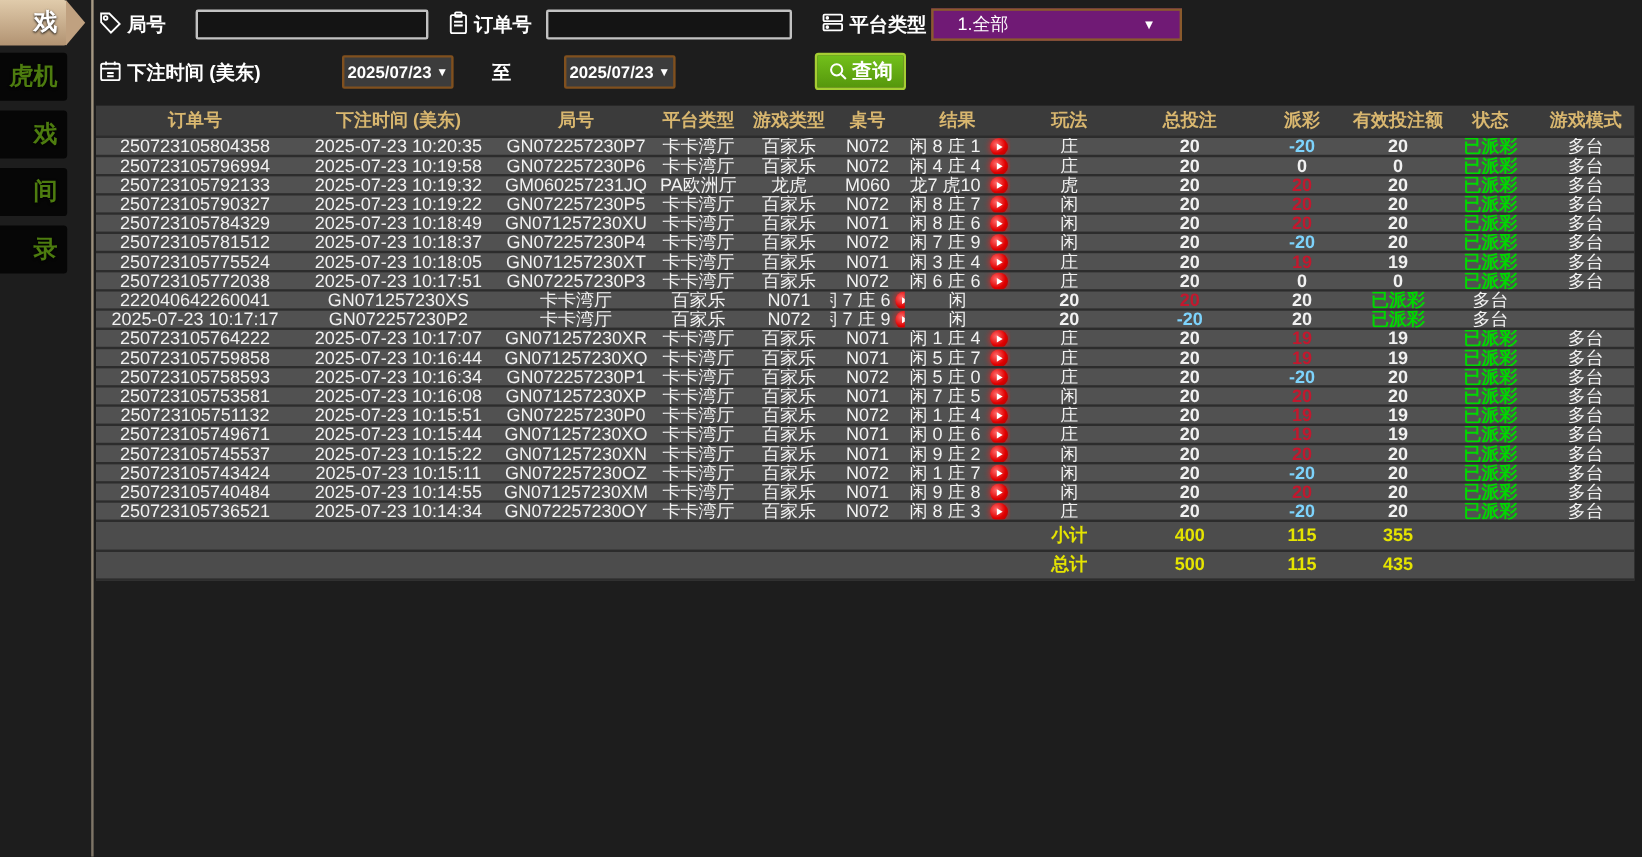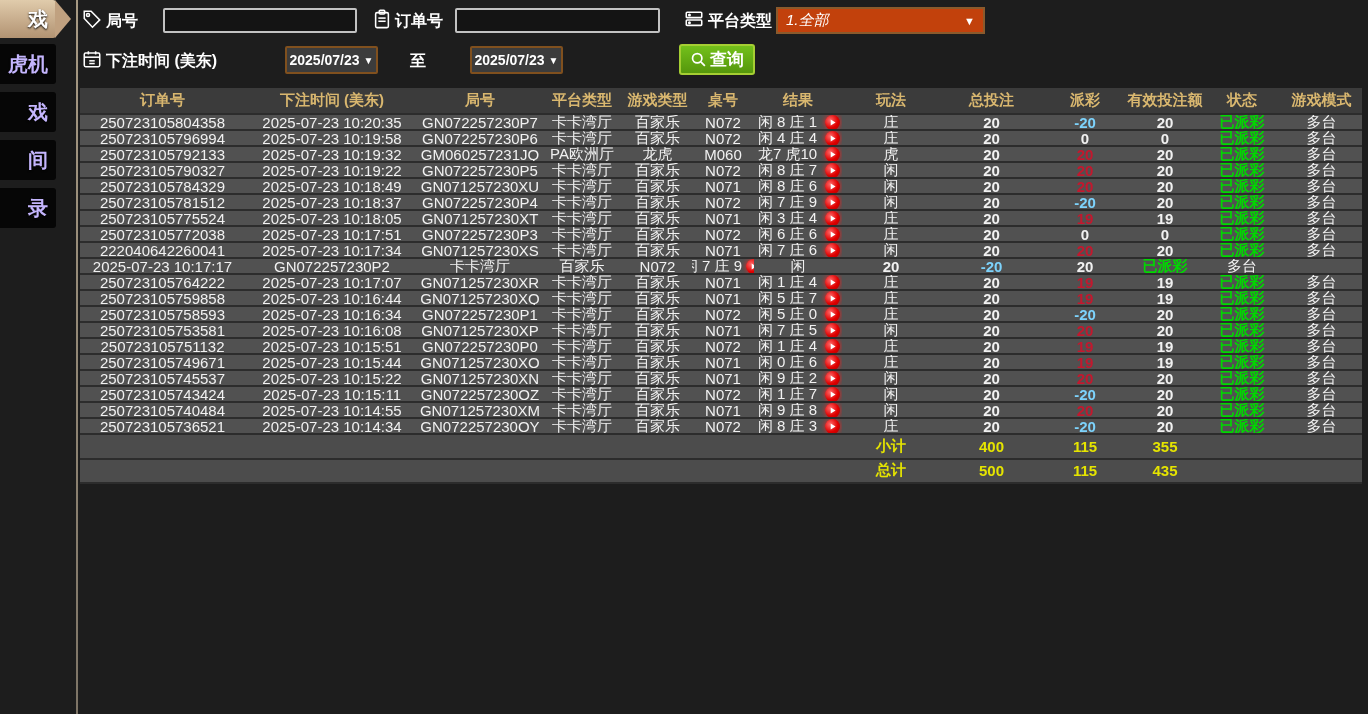--- a/index.html
+++ b/index.html
@@ -5,38 +5,38 @@
   * { margin:0; padding:0; box-sizing:border-box; }
   html,body { width:1368px; height:714px; overflow:hidden; background:#1d1d1d;
               font-family:"Liberation Sans", sans-serif; }
   #stage { position:relative; width:1368px; height:714px; background:#1d1d1d; }
 
   
   #sidebar { position:absolute; left:0; top:0; width:78px; height:714px; }
   .vdivider { position:absolute; left:76px; top:0; width:2px; height:714px;
               background:linear-gradient(#a79a84,#7d7466); }
   .sitem { position:absolute; left:0; width:56px; height:40px; background:#060606;
-           color:#c4b5fd; font-size:20px; font-weight:bold; line-height:40px;
+           color:#4d7c0f; font-size:20px; font-weight:bold; line-height:40px;
            text-align:right; padding-right:8px; border-radius:0 3px 3px 0;
            text-shadow:0 1px 2px #000; cursor:pointer; }
   .sitem.active { background:linear-gradient(#e0cbab,#b2937２); background:linear-gradient(#e0cbab,#b29372);
                   color:#fff; height:38px; line-height:38px; }
   .sitem.active .tabarrow { position:absolute; right:-15px; top:50%; transform:translateY(-50%);
                   width:0; height:0; border-top:19px solid transparent;
                   border-bottom:19px solid transparent; border-left:16px solid #c0a180; }
 
   
   .flabel { position:absolute; color:#fff; font-size:16px; font-weight:bold; white-space:nowrap; }
   .ficon  { position:absolute; width:20px; height:20px; }
   .ficon svg { width:100%; height:100%; stroke:#fff; fill:none; stroke-width:1.7; }
   .tinput { position:absolute; height:25px; background:#141414; border:2px solid #c2c2c2;
             border-radius:2px; color:#eee; font-size:14px; padding:0 6px; outline:none; }
-  .tselect { position:absolute; height:27px; background:#c2410c; border:2px solid #8a5a2c;
+  .tselect { position:absolute; height:27px; background:#701a75; border:2px solid #8a5a2c;
              color:#fff; font-size:15px; display:flex; align-items:center;
-             padding:0 8px; cursor:pointer;font-style:italic; }
+             padding:0 20px; cursor:pointer; }
   .tselect .caret { margin-left:auto; font-size:11px; color:#fff; }
   .datebtn { position:absolute; height:28px; width:93px; background:#3c3c3c;
              border:2px solid #80501e; border-radius:2px; color:#fff; font-weight:bold;
              font-size:14px; display:flex; align-items:center; justify-content:center;
              gap:4px; cursor:pointer; }
   .datebtn .caret { font-size:10px; }
   #searchbtn { position:absolute; left:679px; top:44px; height:31px; padding:12px 9px;
                background:linear-gradient(#73c01b,#55970c); border:2px solid #a5ce33;
                border-radius:3px; color:#fff; font-size:17px; font-weight:bold;
                display:flex; align-items:center; gap:3px; cursor:pointer; }
@@ -331,21 +331,20 @@
           </div>
           <div class="c ">庄</div>
           <div class="c num">20</div>
           <div class="c num zero">0</div>
           <div class="c num">0</div>
           <div class="c status">已派彩</div>
           <div class="c ">多台</div>
         </div>
         <div class="tr">
           <div class="c mono">222040642260041</div>
-          <div class="c mono">2025-07-23 10:17:34</div>
           <div class="c mono">GN071257230XS</div>
           <div class="c ">卡卡湾厅</div>
           <div class="c ">百家乐</div>
           <div class="c mono">N071</div>
           <div class="c result">
             <span class="rtext">闲 7 庄 6</span>
             <span class="play">
               <svg viewBox="0 0 10 10">
                 <polygon points="3,1.8 8.4,5 3,8.2" fill="#fff"></polygon>
               </svg>

